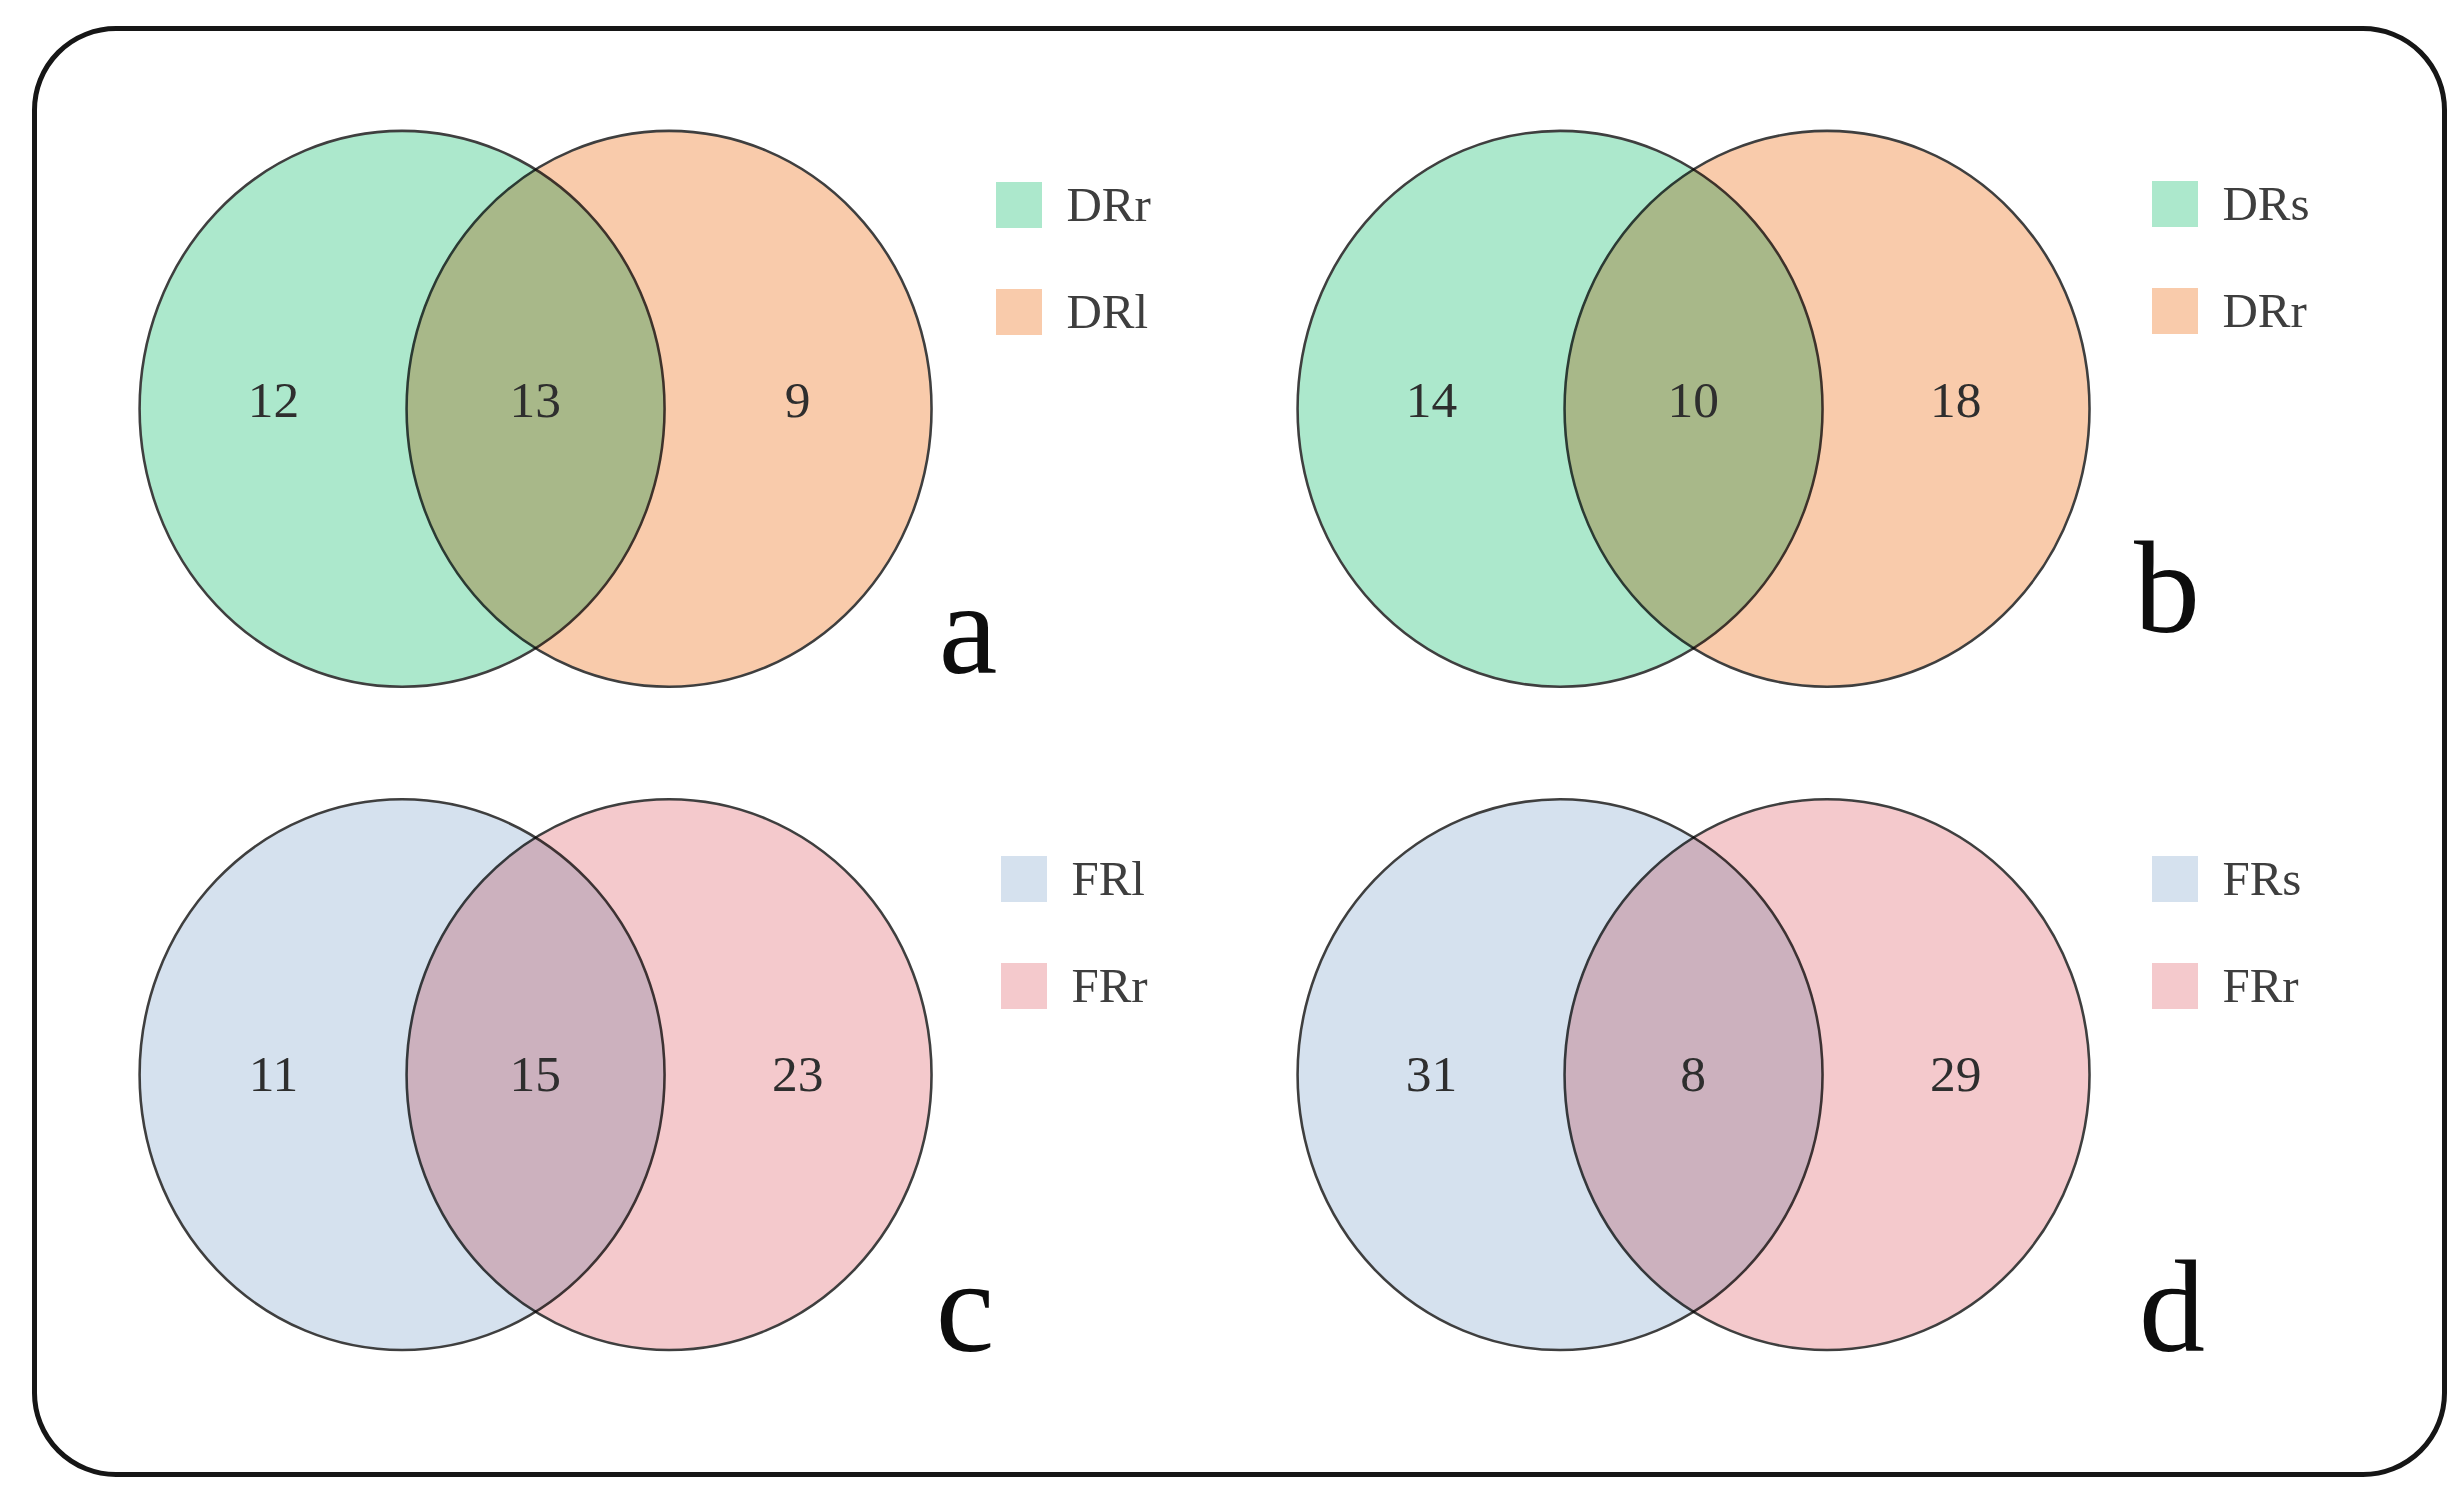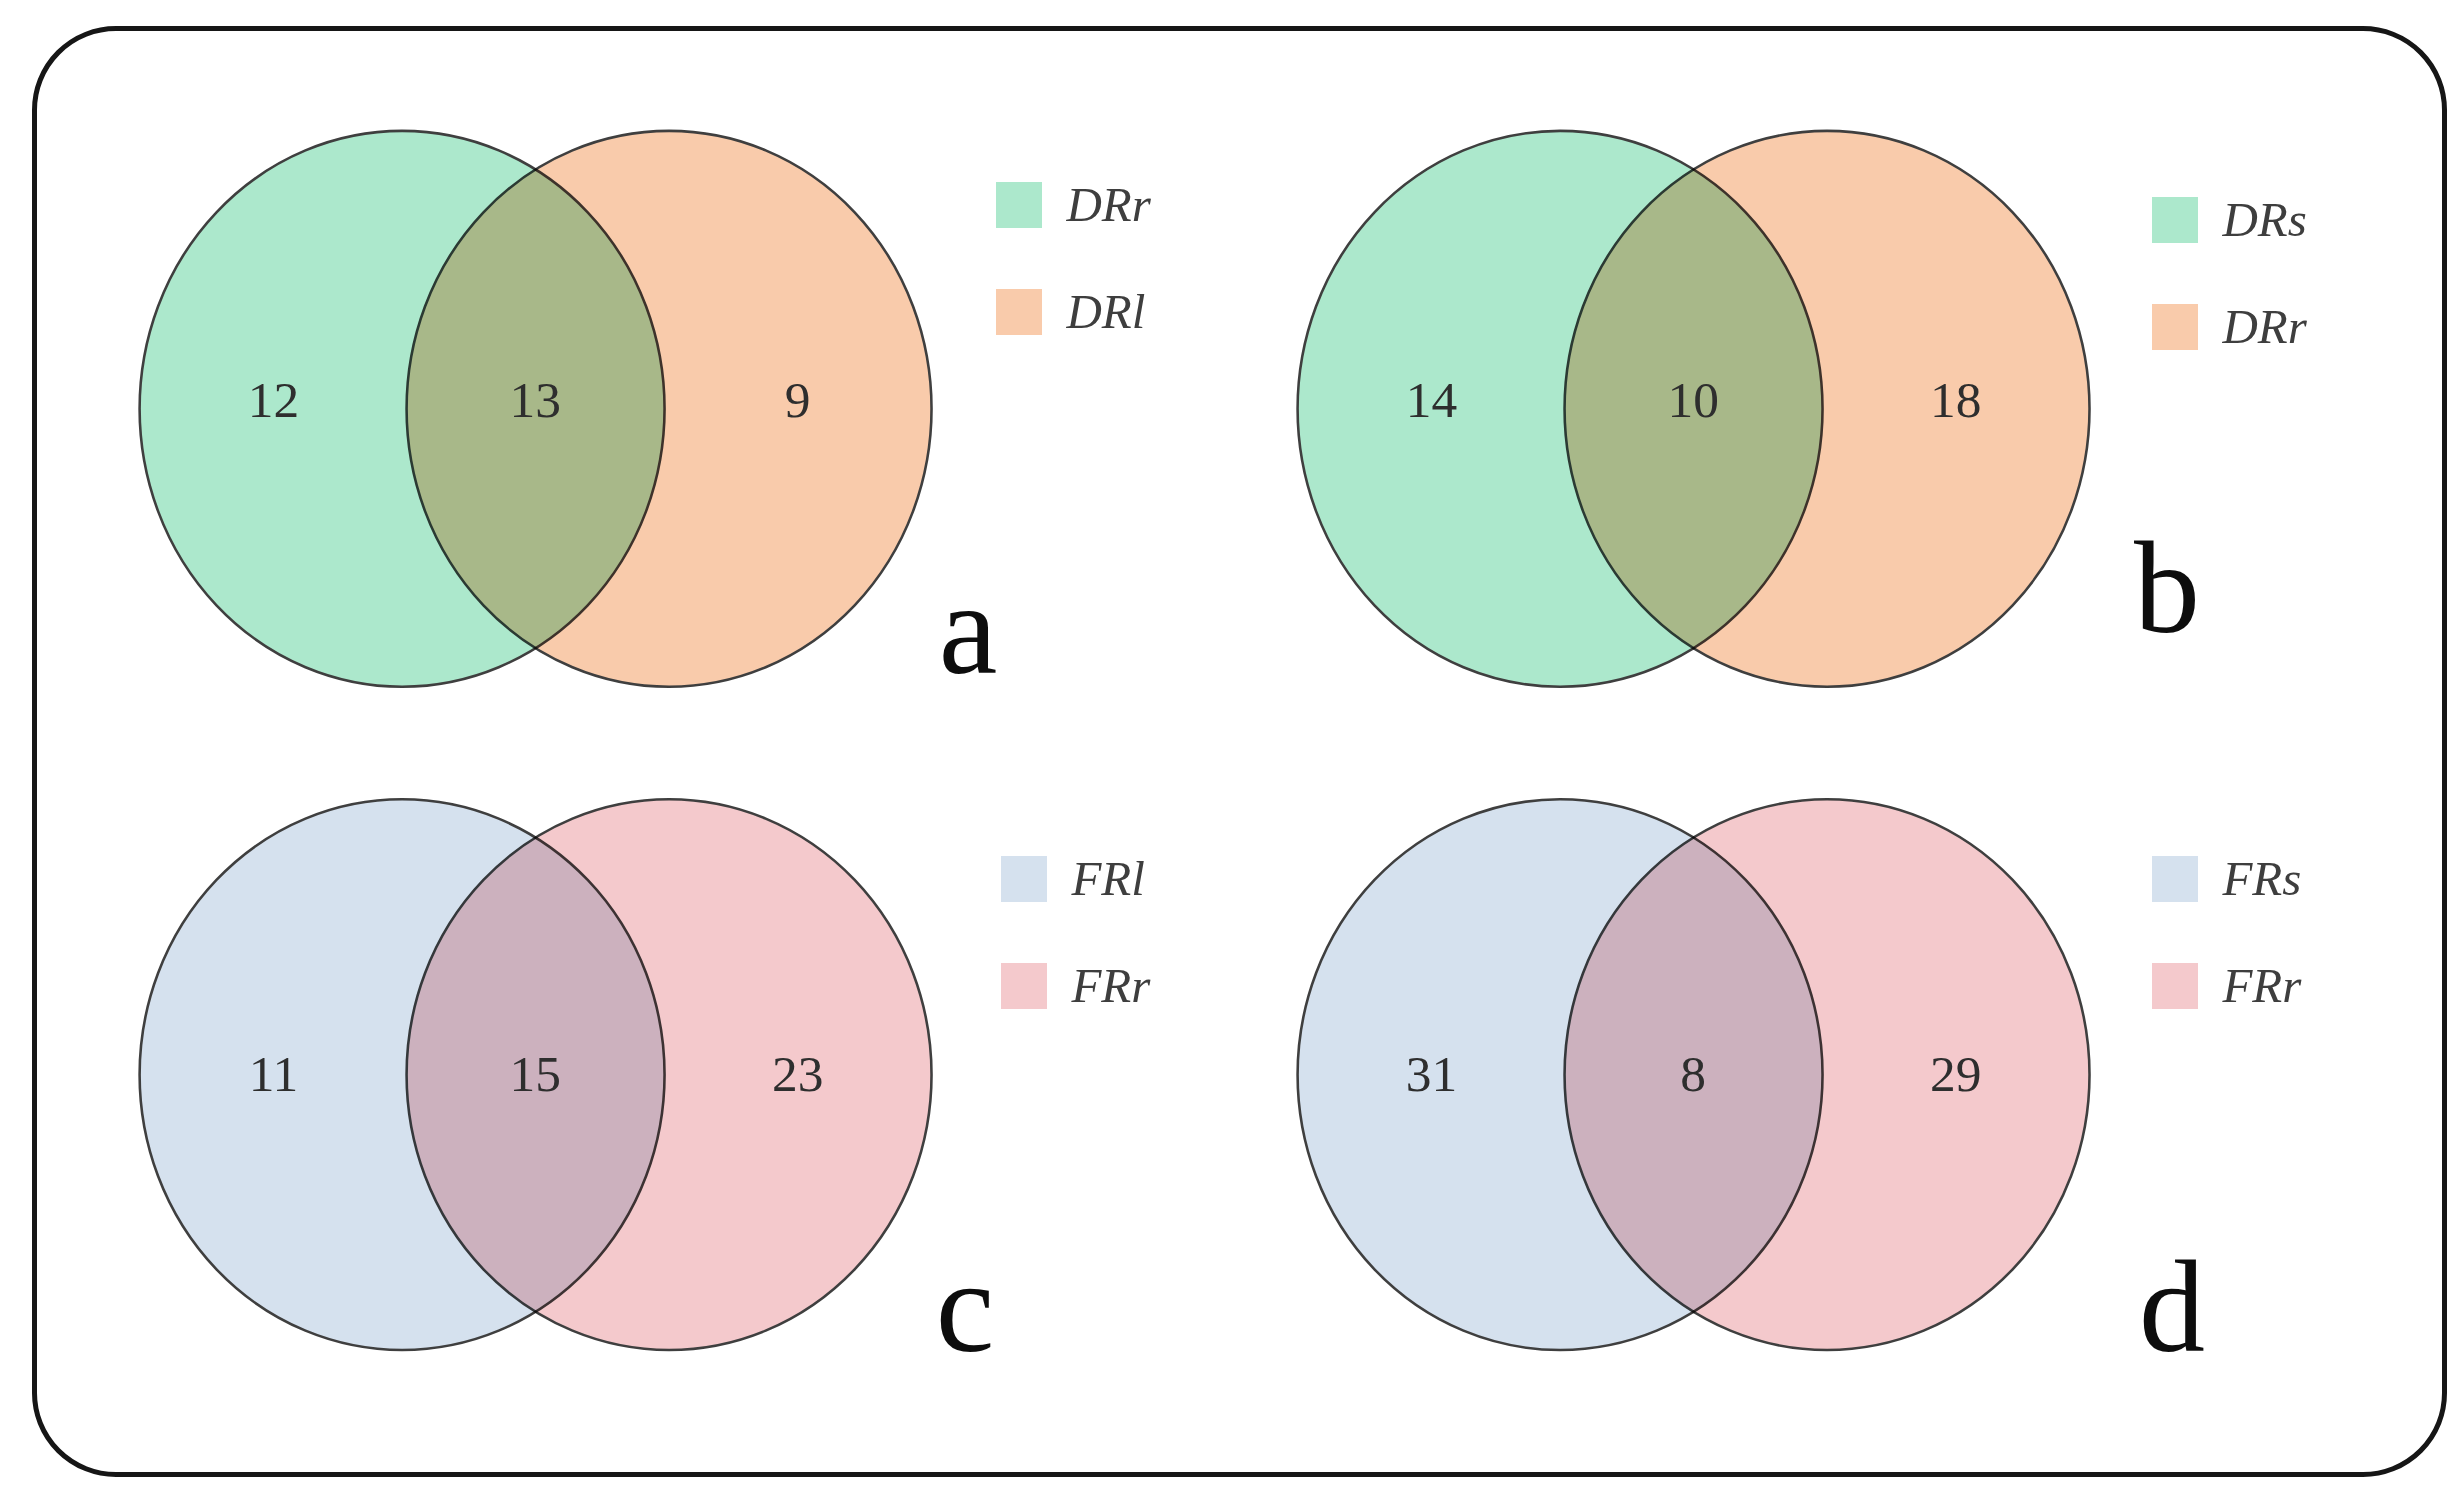--- a/index.html
+++ b/index.html
@@ -42,21 +42,20 @@
   }
   .legend {
     position: absolute;
     display: flex;
     flex-direction: column;
   }
   .legend-item {
     display: flex;
     align-items: center;
     margin-bottom: 58px;
-    font-style: italic;
   }
   .legend-item .swatch {
     display: block;
     flex: 0 0 auto;
   }
   .legend-label {
     margin-left: 24.4px;
     font-size: 49px;
     color: #3e3e3e;
     line-height: 1;
@@ -111,21 +110,21 @@
     <span class="legend-label">DRr</span>
   </div>
   <div class="legend-item">
     <svg class="swatch" width="46" height="46" viewBox="0 0 72 72">
         <rect width="72" height="72" fill="#f9cbab"></rect>
       </svg>
     <span class="legend-label">DRl</span>
   </div>
 </div>
 
-<div class="legend" style="left:2152px; top:179px;margin-top:16px;">
+<div class="legend" style="left:2152px; top:179px;">
   <div class="legend-item">
     <svg class="swatch" width="46" height="46" viewBox="0 0 72 72">
         <rect width="72" height="72" fill="#ace8cc"></rect>
       </svg>
     <span class="legend-label">DRs</span>
   </div>
   <div class="legend-item">
     <svg class="swatch" width="46" height="46" viewBox="0 0 72 72">
         <rect width="72" height="72" fill="#f9cbab"></rect>
       </svg>

